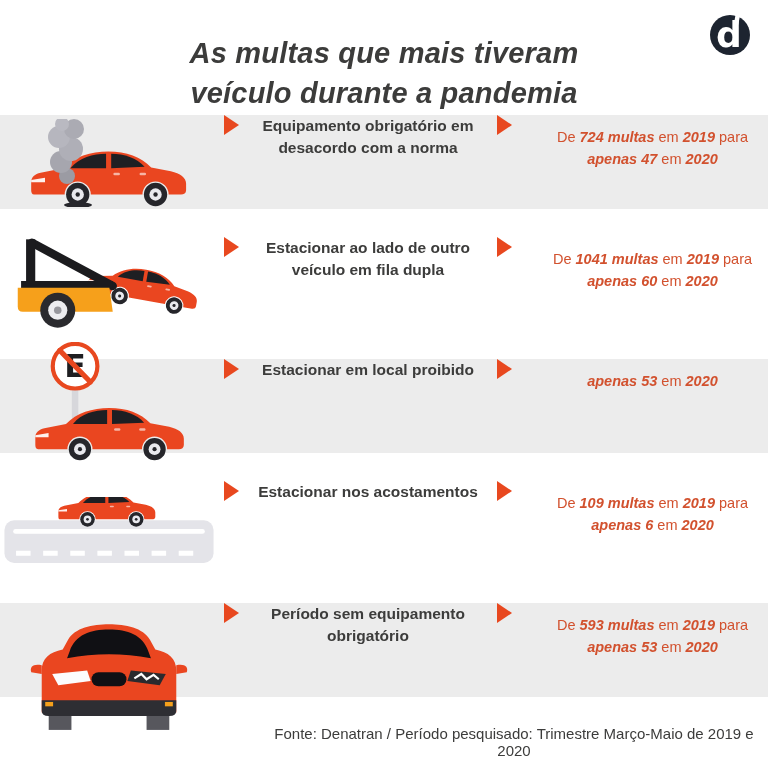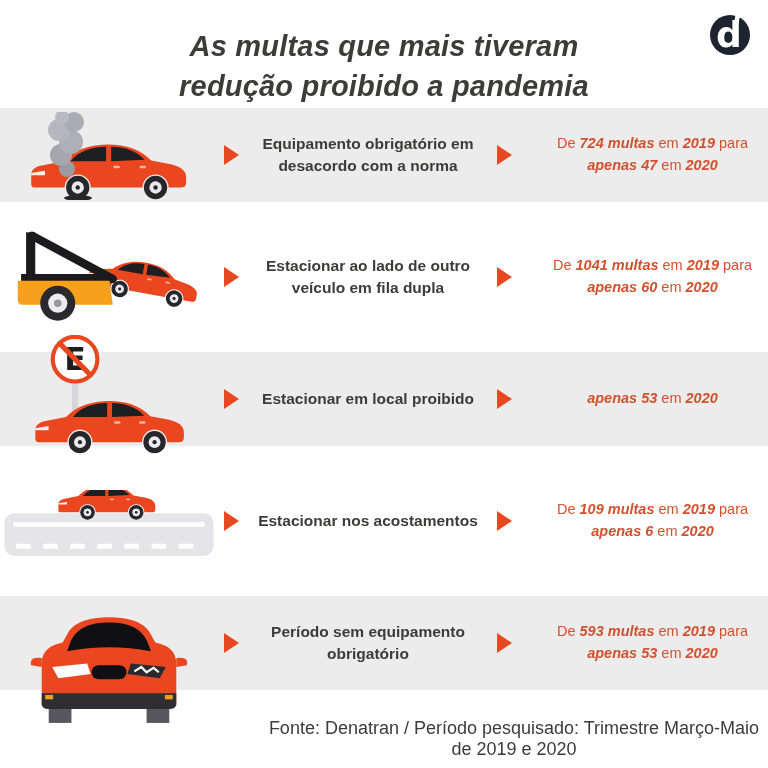--- a/index.html
+++ b/index.html
@@ -3,32 +3,32 @@
 <meta charset="utf-8">
 <style>
   html,body{margin:0;padding:0;}
   body{
     width:768px;height:768px;overflow:hidden;background:#ffffff;
     font-family:"Liberation Sans",sans-serif;
   }
   .canvas{position:relative;width:768px;height:768px;}
 
   
-  .header{position:relative;padding-top:26px;height:82px;}
+  .header{position:relative;padding-top:33px;height:82px;}
   .title{
     margin:0;text-align:center;
     font-size:29px;line-height:1.38;font-style:italic;font-weight:bold;
     color:var(--heading-text,#3C3C3B);letter-spacing:.2px;
   }
   .tline{display:block;}
   .logo{position:absolute;top:8px;right:14px;width:48px;height:48px;}
 
   
   .rows{margin-top:0;}
-  .row{position:relative;height:94px;margin-bottom:28px;display:flex;align-items:center;}
+  .row{position:relative;height:94px;margin-bottom:28px;display:flex;}
   .row.banded{background:var(--band-gray,#ECECEC);}
   .illu{width:218px;height:100%;flex:none;position:relative;}
   .art{position:absolute;left:50%;transform:translateX(-50%);}
   .art1{bottom:2px;width:210px;height:88px;}
   .art2{bottom:0px;width:196px;height:100px;}
   .art3{bottom:-8px;width:205px;height:119px;}
   .art4{bottom:12px;width:213px;height:66px;}
   .art5{bottom:-33px;width:166px;height:112px;}
 
   .tri{
@@ -44,21 +44,21 @@
   }
   .stats{
     flex:none;width:245px;margin:12px;text-align:center;
     font-size:14.5px;line-height:1.5;
     color:var(--stats-text,#D2512E);
   }
   .sline{display:block;}
   .stats strong{font-weight:bold;font-style:italic;}
 
   .footer{
-    text-align:center;font-size:18px;margin-top:2px;padding-left:260px;
+    text-align:center;font-size:15px;margin-top:2px;padding-left:260px;
     color:var(--heading-text,#3C3C3B);
   }
   .sign-e{font-family:"DejaVu Sans",sans-serif;font-weight:bold;}
 </style>
 </head>
 <body>
 
 <div class="canvas">
 
   <svg width="0" height="0" style="position:absolute" aria-hidden="true">
@@ -76,21 +76,21 @@
         <circle cx="174" cy="83" r="16" fill="#26262B"></circle>
         <circle cx="174" cy="83" r="8.5" fill="#E9E9EE"></circle>
         <circle cx="174" cy="83" r="3" fill="#26262B"></circle>
       </symbol>
     </defs>
   </svg>
 
   <header class="header">
     <h1 class="title">
         <span class="tline">As multas que mais tiveram</span>
-        <span class="tline">redução proibido a pandemia</span>
+        <span class="tline">veículo durante a pandemia</span>
       </h1>
     <div class="logo">
       <svg viewBox="0 0 48 48" width="48" height="48">
         <circle cx="24" cy="27" r="20" fill="var(--logo-bg,#1D2430)"></circle>
         <rect x="29" y="3" width="4.5" height="15" rx="2" transform="rotate(10 31 10)" fill="#ffffff"></rect>
         <text x="23" y="39" text-anchor="middle" font-size="36" font-weight="bold" fill="#ffffff" font-family="'DejaVu Sans',sans-serif">d</text>
       </svg>
     </div>
   </header>
 

